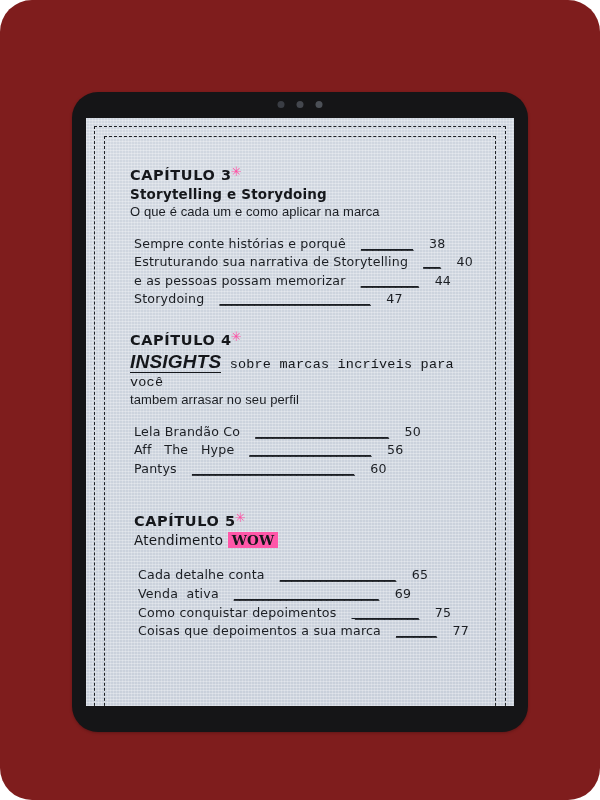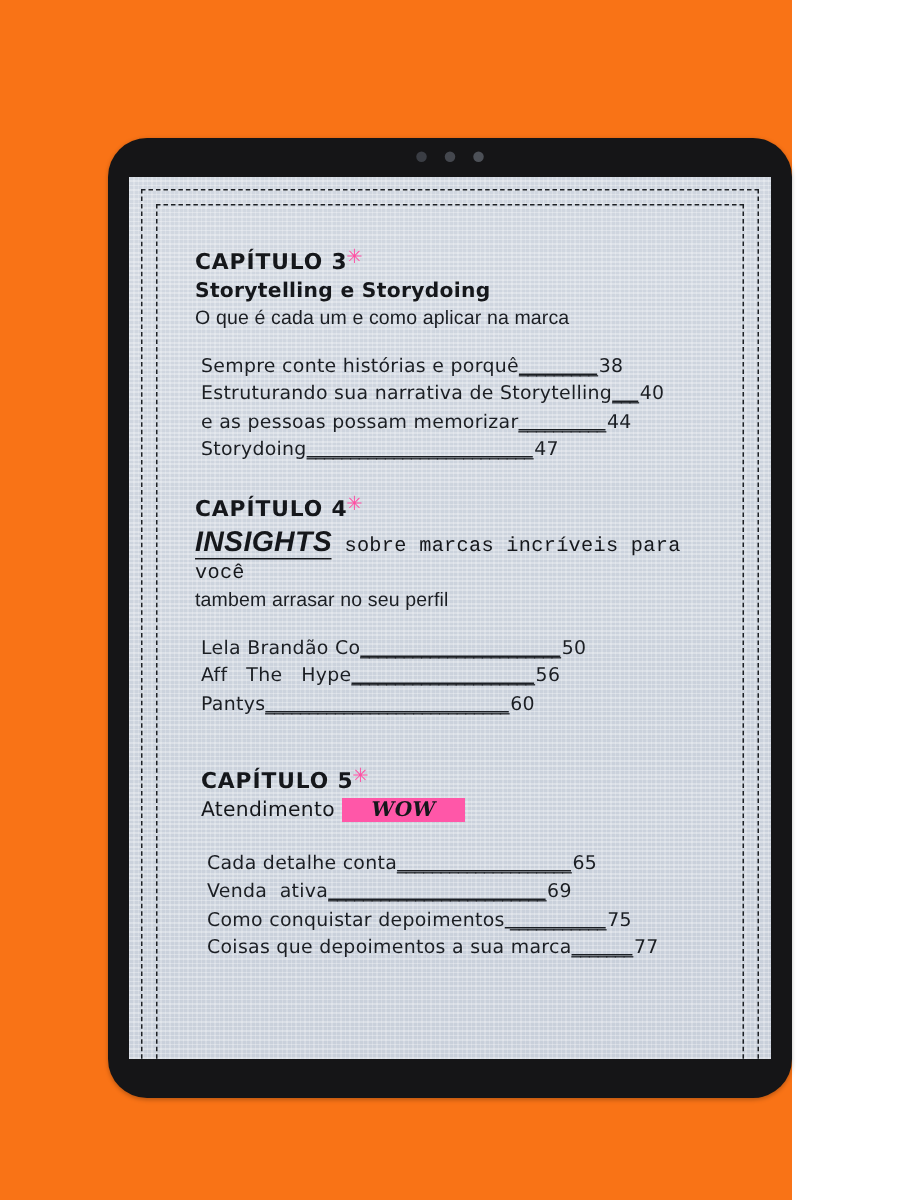--- a/index.html
+++ b/index.html
@@ -5,22 +5,23 @@
   * { box-sizing: border-box; }
   html, body {
     margin: 0; padding: 0;
     width: 600px; height: 800px;
     background: #ffffff;
     font-family: "Liberation Sans", sans-serif;
     overflow: hidden;
   }
   #stage {
     position: relative;
-    width: 528px; height: 800px;
-    background: #f97316;
+    width: 600px; height: 800px;
+    background: #7f1d1d;
+    border-radius: 32px;
   }
 
   
   .device {
     position: absolute;
     left: 72px; top: 92px;
     width: 456px; height: 640px;
     background: #151517;
     border-radius: 26px;
     box-shadow: 0 1px 3px rgba(0,0,0,0.25);
@@ -115,41 +116,41 @@
   .insights-word {
     font-family: Liberation Sans, sans-serif;
     font-style: italic;
     font-weight: 700;
     font-size: 19px;
     border-bottom: 1.6px solid #15171b;
     padding-bottom: 0px;
   }
   .wow-word {
     font-family: "DejaVu Serif", serif;
-    font-style: italic;
     font-weight: 700;
     font-size: 13.5px;
     background: #ff57a8;
     color: #15171b;
-    padding: 0 20px;
+    padding: 0 4px;
   }
 
   .toc-list {
     margin-top: 14px;
     margin-left: 4px;
   }
   .toc-row {
     display: flex;
     align-items: baseline;
     font-family: "DejaVu Sans", sans-serif;
     font-size: 12.6px;
     color: #1b1e23;
     line-height: 1.48;
     white-space: pre;
     letter-spacing: 0.2px;
+    gap: 15px;
   }
   .toc-row .txt { }
   .toc-row .dots { letter-spacing: -0.5px; text-decoration: underline; }
   .toc-row .pg { margin-left: 1px; }
   .gap-md { height: 22px; }
   .gap-lg { height: 34px; }
 
   
   .device-bottom-shade {
     position: absolute;

